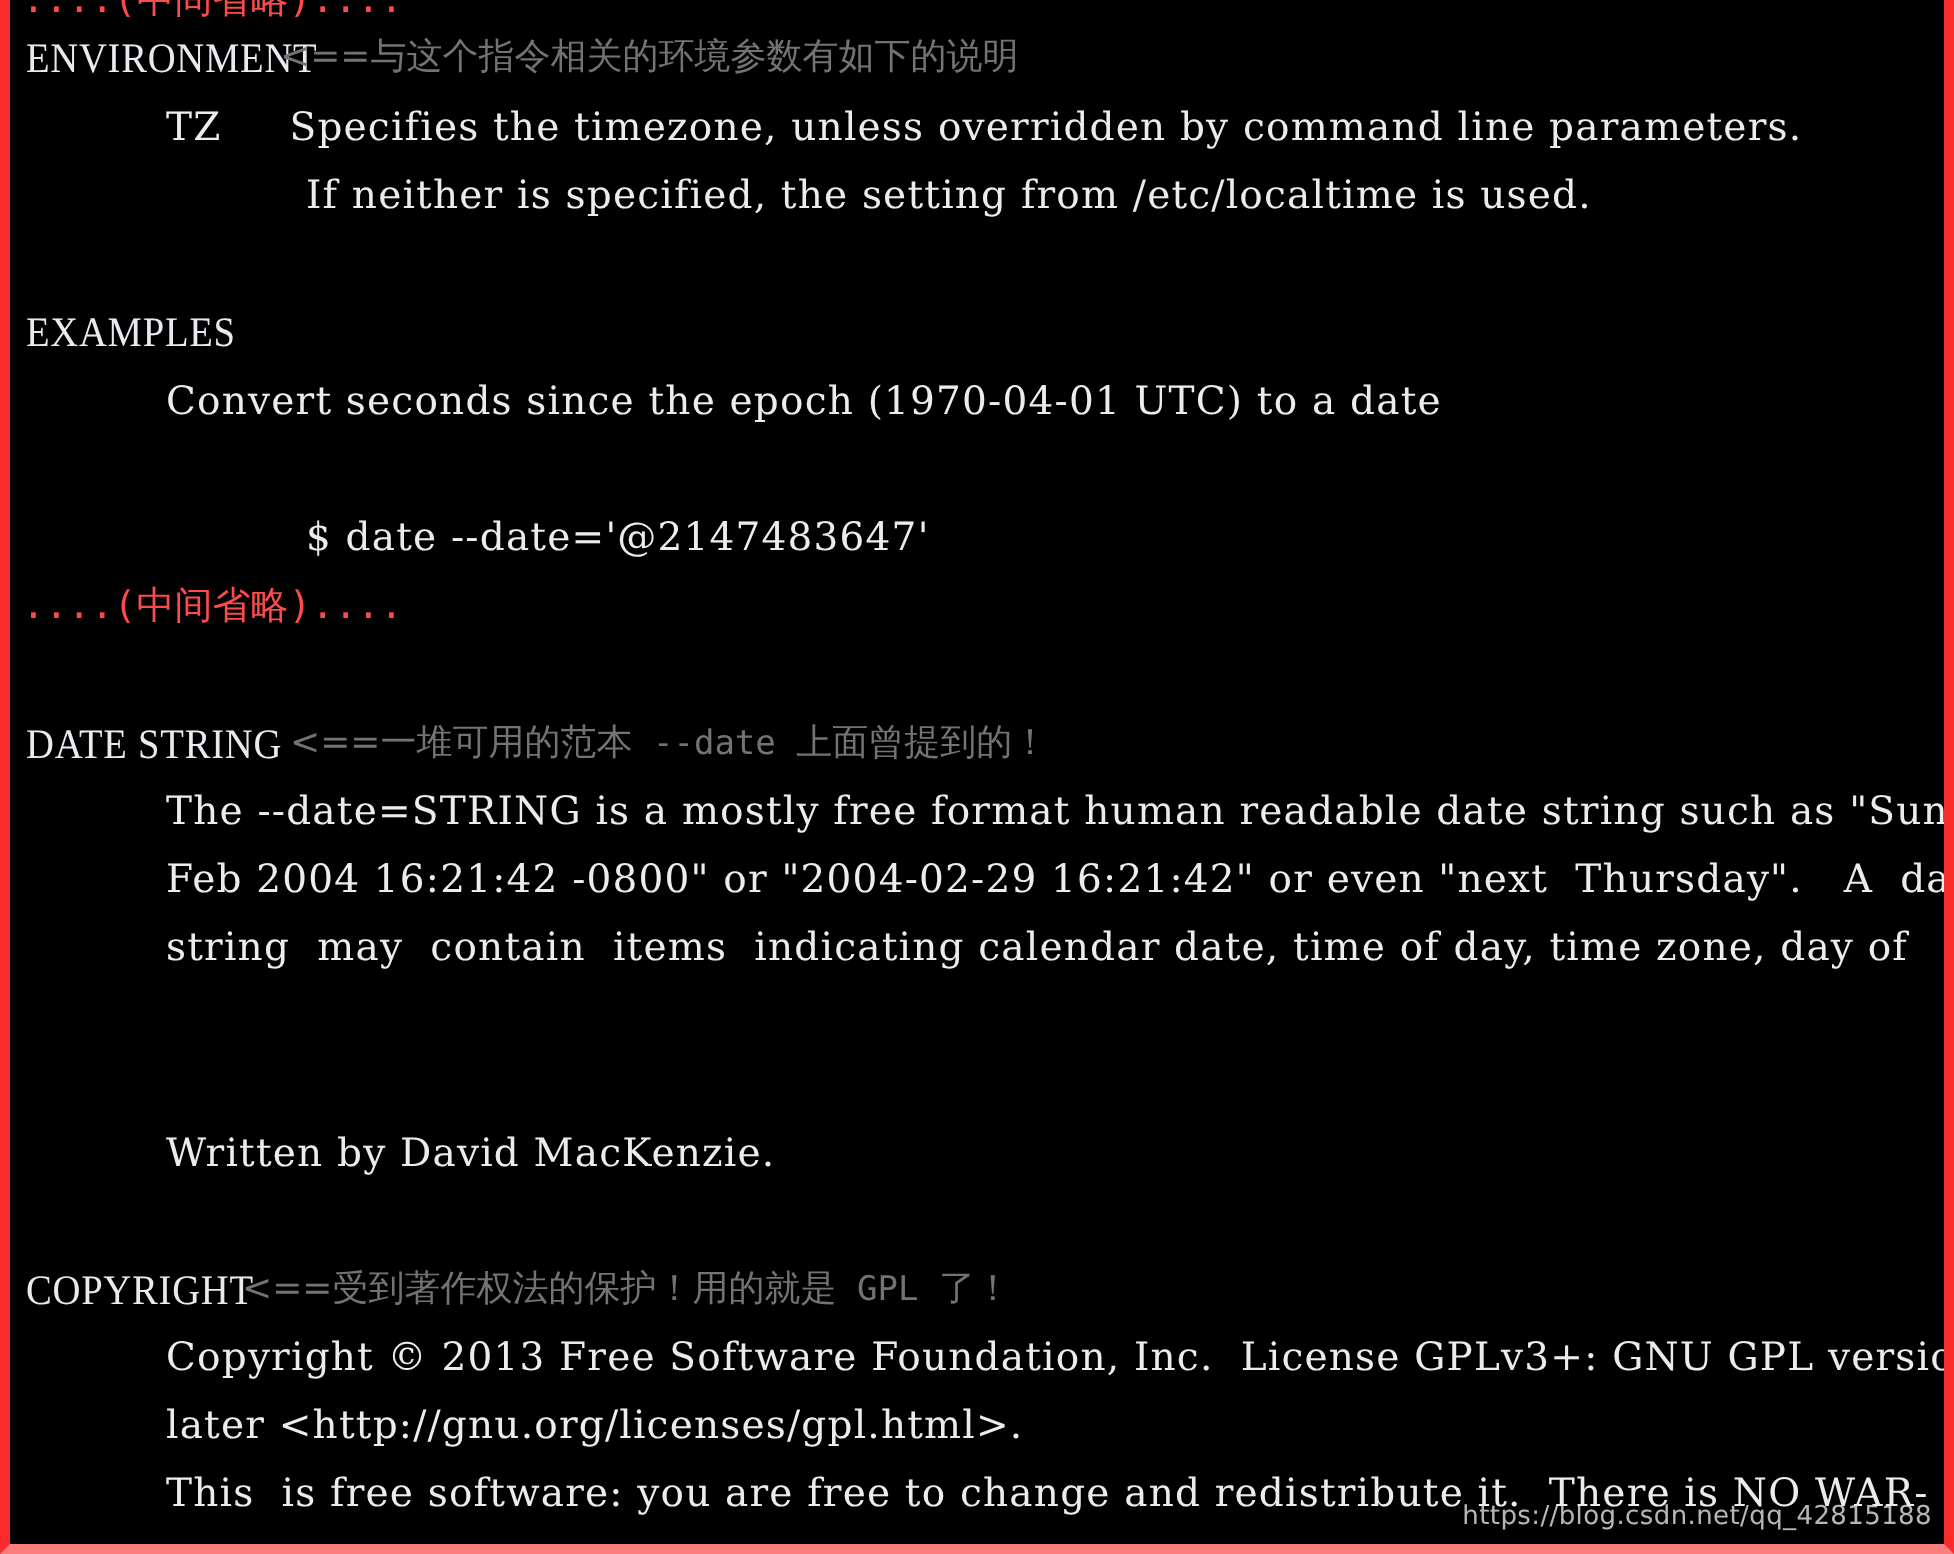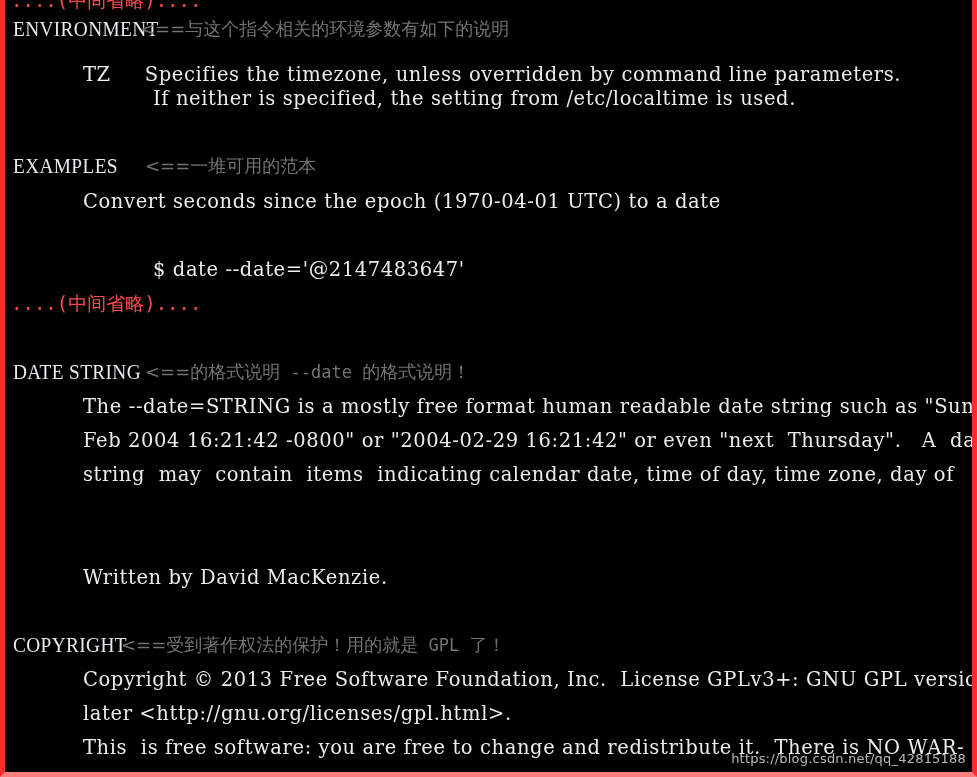--- a/index.html
+++ b/index.html
@@ -103,27 +103,27 @@
   }
 </style>
 </head>
 <body>
 
 <div id="terminal">
   <div id="page">
 
   <div class="line" style="top: -17px;"><span class="ind" style="width: 6px;"></span><span class="elision">....(中间省略)....</span></div>
       <div class="line" style="top: 12px;"><span class="ind" style="width: 8px;"></span><span class="heading">ENVIRONMENT</span><span class="annot" style="position: absolute; left: 135px;"><span>&lt;==</span><span>与这个指令相关的环境参数有如下的说明</span></span></div>
-      <div class="line" style="top: 47px; margin-top: 10px;"><span class="ind" style="width: 78px;"></span><span class="body-text">TZ     Specifies the timezone, unless overridden by command line parameters.</span></div>
+      <div class="line" style="top: 47px;"><span class="ind" style="width: 78px;"></span><span class="body-text">TZ     Specifies the timezone, unless overridden by command line parameters.</span></div>
       <div class="line" style="top: 81px;"><span class="ind" style="width: 148px;"></span><span class="body-text">If neither is specified, the setting from /etc/localtime is used.</span></div>
-      <div class="line" style="top: 149px;"><span class="ind" style="width: 8px;"></span><span class="heading">EXAMPLES</span><span class="annot" style="position: absolute; left: 140px;"><span>&lt;==</span><span>一堆可用的范本</span></span></div>
+      <div class="line" style="top: 149px;"><span class="ind" style="width: 8px;"></span><span class="heading">EXAMPLES</span></div>
       <div class="line" style="top: 184px;"><span class="ind" style="width: 78px;"></span><span class="body-text">Convert seconds since the epoch (1970-04-01 UTC) to a date</span></div>
       <div class="line" style="top: 252px;"><span class="ind" style="width: 148px;"></span><span class="body-text">$ date --date='@2147483647'</span></div>
       <div class="line" style="top: 286px;"><span class="ind" style="width: 6px;"></span><span class="elision">....(中间省略)....</span></div>
-      <div class="line" style="top: 355px;"><span class="ind" style="width: 8px;"></span><span class="heading">DATE STRING</span><span class="annot" style="position: absolute; left: 140px;"><span>&lt;==</span><span>的格式说明</span><span class="mono"> --date </span><span>的格式说明！</span></span></div>
+      <div class="line" style="top: 355px;"><span class="ind" style="width: 8px;"></span><span class="heading">DATE STRING</span><span class="annot" style="position: absolute; left: 140px;"><span>&lt;==</span><span>一堆可用的范本</span><span class="mono"> --date </span><span>上面曾提到的！</span></span></div>
       <div class="line" style="top: 389px;"><span class="ind" style="width: 78px;"></span><span class="body-text">The --date=STRING is a mostly free format human readable date string such as "Sun, 29</span></div>
       <div class="line" style="top: 423px;"><span class="ind" style="width: 78px;"></span><span class="body-text">Feb 2004 16:21:42 -0800" or "2004-02-29 16:21:42" or even "next  Thursday".   A  date</span></div>
       <div class="line" style="top: 457px;"><span class="ind" style="width: 78px;"></span><span class="body-text">string  may  contain  items  indicating calendar date, time of day, time zone, day of</span></div>
       <div class="line" style="top: 560px;"><span class="ind" style="width: 78px;"></span><span class="body-text">Written by David MacKenzie.</span></div>
       <div class="line" style="top: 628px;"><span class="ind" style="width: 8px;"></span><span class="heading">COPYRIGHT</span><span class="annot" style="position: absolute; left: 116px;"><span>&lt;==</span><span>受到著作权法的保护！用的就是</span><span class="mono"> GPL </span><span>了！</span></span></div>
       <div class="line" style="top: 662px;"><span class="ind" style="width: 78px;"></span><span class="body-text">Copyright © 2013 Free Software Foundation, Inc.  License GPLv3+: GNU GPL version 3 or</span></div>
       <div class="line" style="top: 696px;"><span class="ind" style="width: 78px;"></span><span class="body-text">later &lt;http://gnu.org/licenses/gpl.html&gt;.</span></div>
       <div class="line" style="top: 730px;"><span class="ind" style="width: 78px;"></span><span class="body-text">This  is free software: you are free to change and redistribute it.  There is NO WAR-</span></div>
     </div>
 

